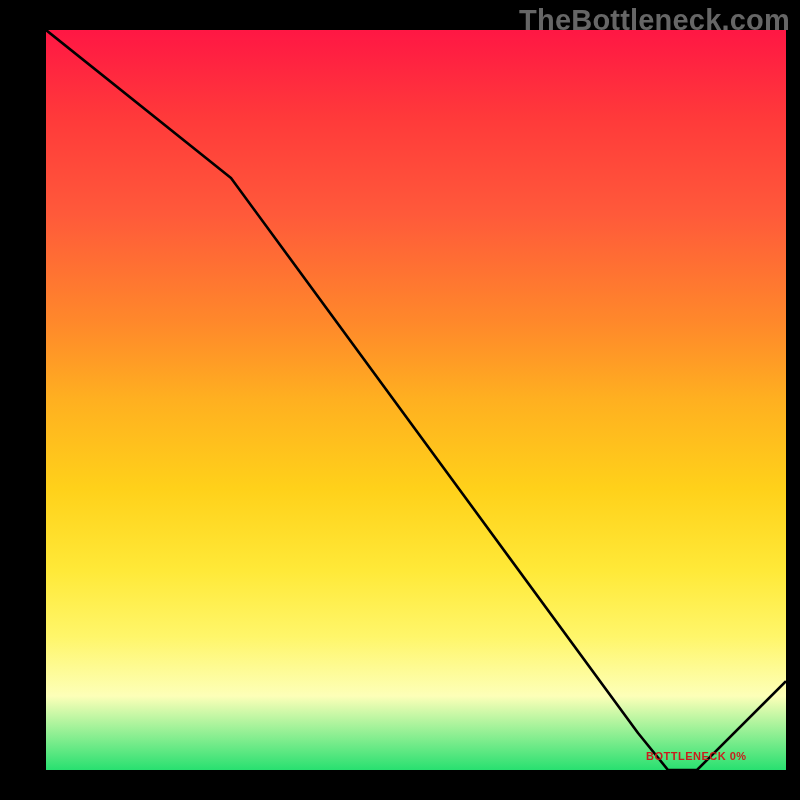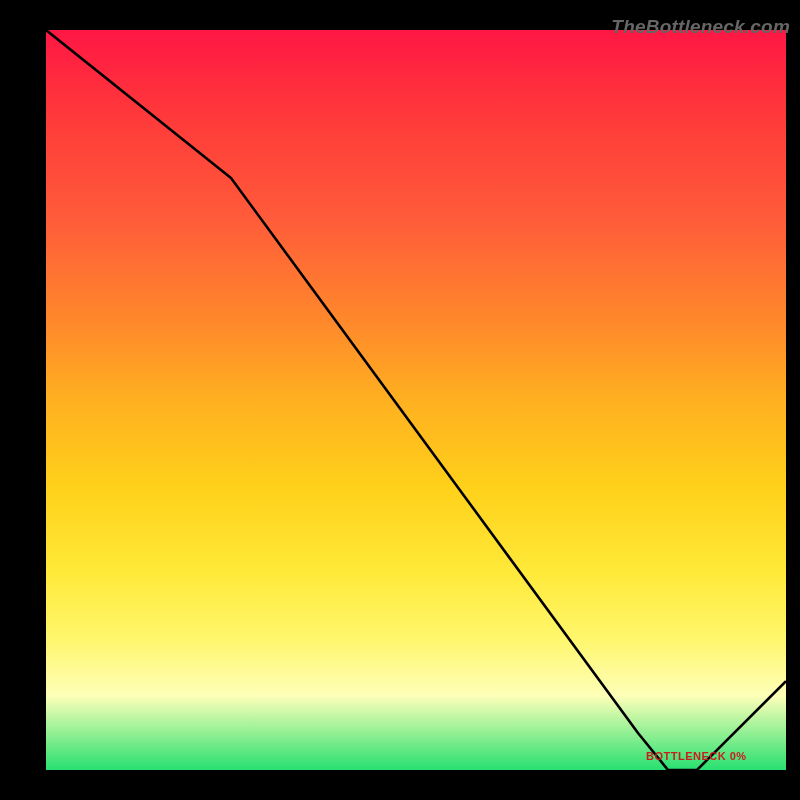--- a/index.html
+++ b/index.html
@@ -12,28 +12,27 @@
     overflow: hidden;
   }
   .stage {
     position: relative;
     width: 800px;
     height: 800px;
     background: #000;
   }
   .watermark {
     position: absolute;
-    top: 16px;
+    top: 4px;
     right: 10px;
     color: #666;
-    font-size: 19px;
+    font-size: 29px;
     font-weight: 600;
     letter-spacing: 0.2px;
     z-index: 20;
-    font-style: italic;
   }
   .plot {
     position: absolute;
     left: 46px;
     top: 30px;
     width: 740px;
     height: 740px;
     background: linear-gradient(
       to bottom,
       #ff1744 0%,

